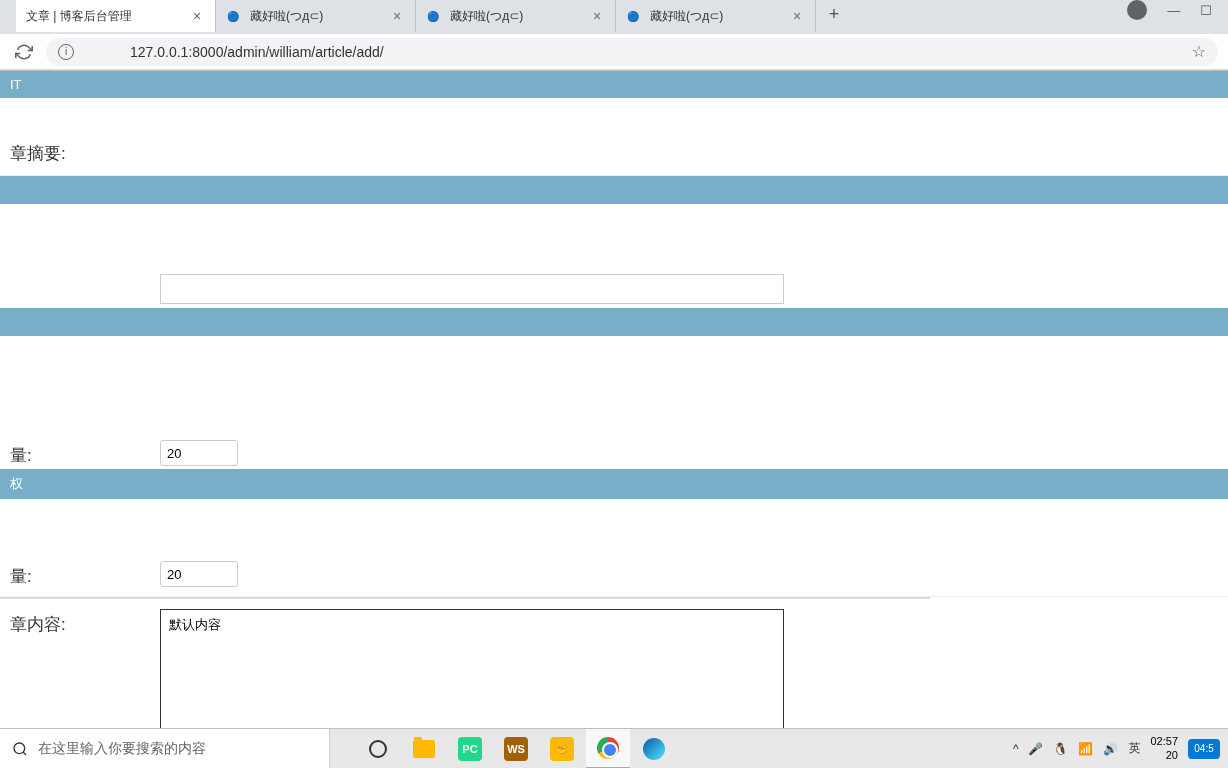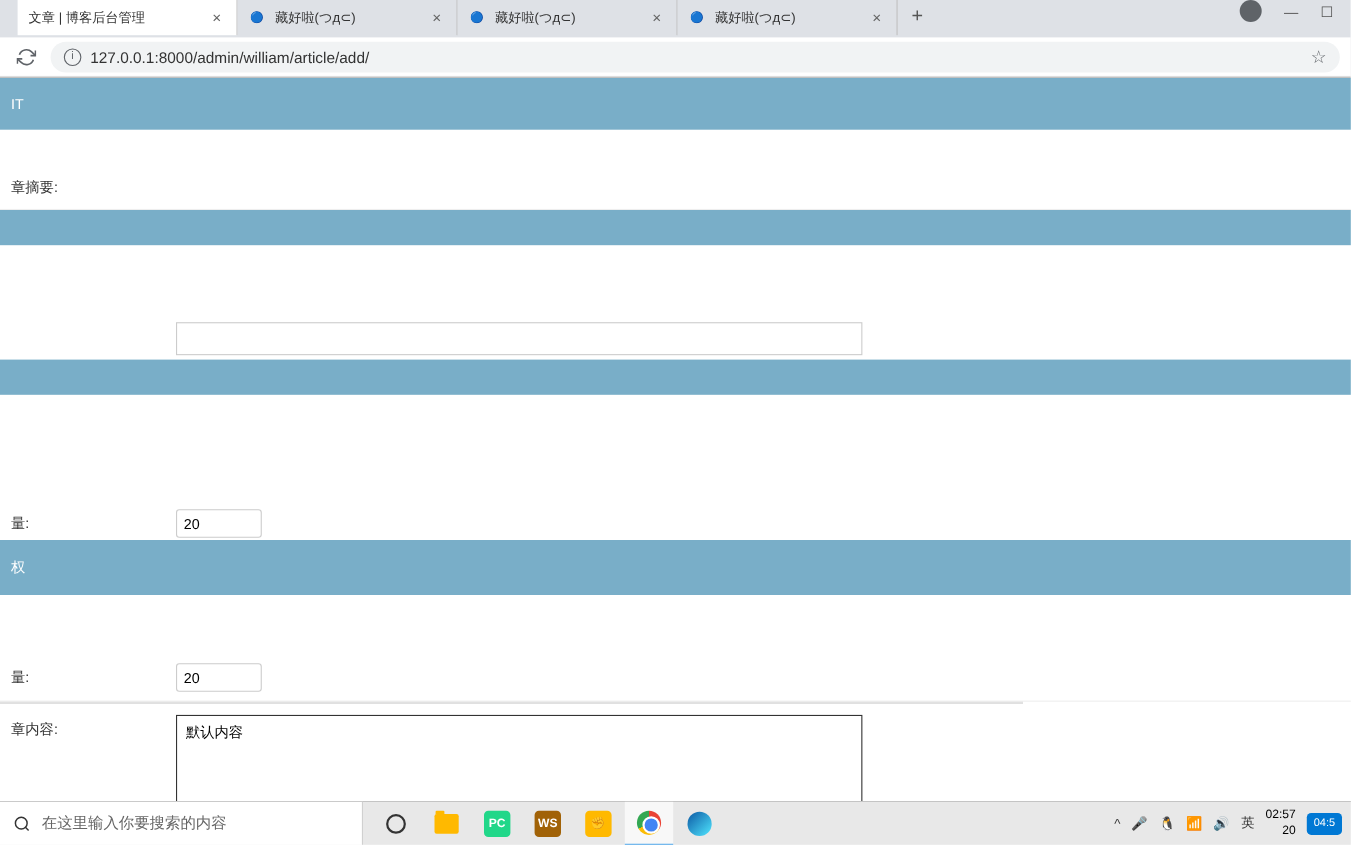--- a/index.html
+++ b/index.html
@@ -15,41 +15,41 @@
     .tab-close { width: 16px; height: 16px; display: flex; align-items: center; justify-content: center; cursor: pointer; color: #666; font-size: 14px; }
     .new-tab { width: 28px; height: 28px; display: flex; align-items: center; justify-content: center; cursor: pointer; color: #555; font-size: 18px; margin-left: 4px; }
     .window-controls { margin-left: auto; display: flex; align-items: center; gap: 20px; padding-right: 16px; }
     .window-controls span { cursor: pointer; color: #555; }
     .profile-circle { width: 20px; height: 20px; border-radius: 50%; background: #5f6368; }
     
     .address-row { display: flex; align-items: center; height: 36px; padding: 0 10px; background: #fff; border-bottom: 1px solid #ddd; }
     .reload-btn { width: 28px; height: 28px; display: flex; align-items: center; justify-content: center; cursor: pointer; color: #5f6368; font-size: 18px; margin-right: 8px; }
     .url-bar { flex: 1; display: flex; align-items: center; height: 28px; background: #f1f3f4; border-radius: 14px; padding: 0 12px; }
     .info-icon { width: 16px; height: 16px; border: 1.5px solid #5f6368; border-radius: 50%; display: flex; align-items: center; justify-content: center; font-size: 10px; color: #5f6368; margin-right: 8px; }
-    .url-text { flex: 1; color: #333; font-size: 14px; }
+    .url-text { flex: 1; color: #333; font-size: 14px; margin-left: 48px; }
     .star-icon { color: #5f6368; font-size: 16px; cursor: pointer; }
     
     
     .page-content { height: calc(100vh - 70px - 40px); overflow-y: auto; }
-    .section-header { background: #79aec8; color: #fff; padding: 16px 10px; font-size: 13px; }
+    .section-header { background: #79aec8; color: #fff; padding: 6px 10px; font-size: 13px; }
     .form-row { display: flex; align-items: flex-start; padding: 10px; border-bottom: 1px solid #eee; }
-    .form-label { width: 150px; color: #333; font-size: 13px; padding-top: 4px; }
+    .form-label { width: 150px; color: #333; font-size: 17px; padding-top: 4px; }
     .form-input-text { width: 624px; height: 30px; border: 1px solid #ccc; padding: 4px 8px; font-size: 13px; }
     .form-input-text.focused { border: 1.5px solid #333; }
     .form-input-small { width: 78px; height: 26px; border: 1px solid #ccc; border-radius: 3px; padding: 2px 6px; font-size: 13px; }
     .form-textarea { width: 624px; height: 120px; border: 1.5px solid #333; padding: 6px 8px; font-size: 13px; resize: none; font-family: inherit; }
     .empty-section { height: 60px; }
     .divider-row { border-top: 1px solid #ddd; margin: 0 10px 0 0; }
     
     
     .taskbar { position: fixed; bottom: 0; left: 0; right: 0; height: 40px; background: #e8e8e8; border-top: 1px solid #c0c0c0; display: flex; align-items: center; }
     .search-box { display: flex; align-items: center; background: #fff; height: 39px; width: 330px; padding: 0 12px; border-right: 1px solid #d0d0d0; }
     .search-icon { width: 16px; height: 16px; margin-right: 10px; color: #333; }
     .search-placeholder { color: #666; font-size: 14px; }
-    .task-icons { display: flex; gap: 2px; padding-left: 8px; }
+    .task-icons { display: flex; gap: 2px; padding-left: 26px; }
     .task-icon { width: 44px; height: 40px; display: flex; align-items: center; justify-content: center; cursor: pointer; }
     .task-icon.active { border-bottom: 2px solid #76b9ed; background: #f8f8f8; }
     .tray { margin-left: auto; display: flex; align-items: center; gap: 10px; padding-right: 8px; }
     .tray-item { font-size: 12px; color: #333; }
     .time-block { text-align: right; font-size: 11px; line-height: 1.2; }
     .notif { background: #0078d4; color: #fff; width: 32px; height: 20px; border-radius: 4px; display: flex; align-items: center; justify-content: center; font-size: 10px; }
     
     .cortana-circle { width: 18px; height: 18px; border: 2px solid #333; border-radius: 50%; }
     .folder-ico { width: 22px; height: 18px; background: #ffb900; border-radius: 2px; position: relative; }
     .folder-ico::before { content: ''; position: absolute; top: -3px; left: 1px; width: 8px; height: 3px; background: #ffb900; border-radius: 1px 1px 0 0; }

